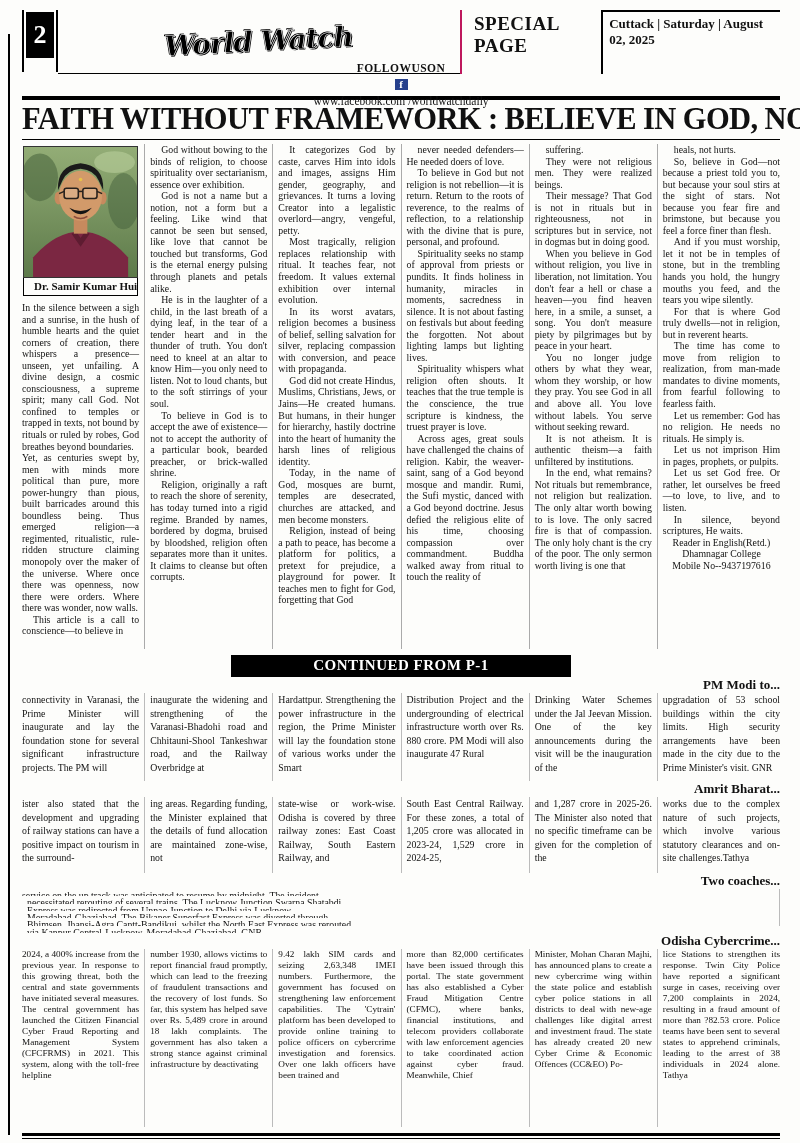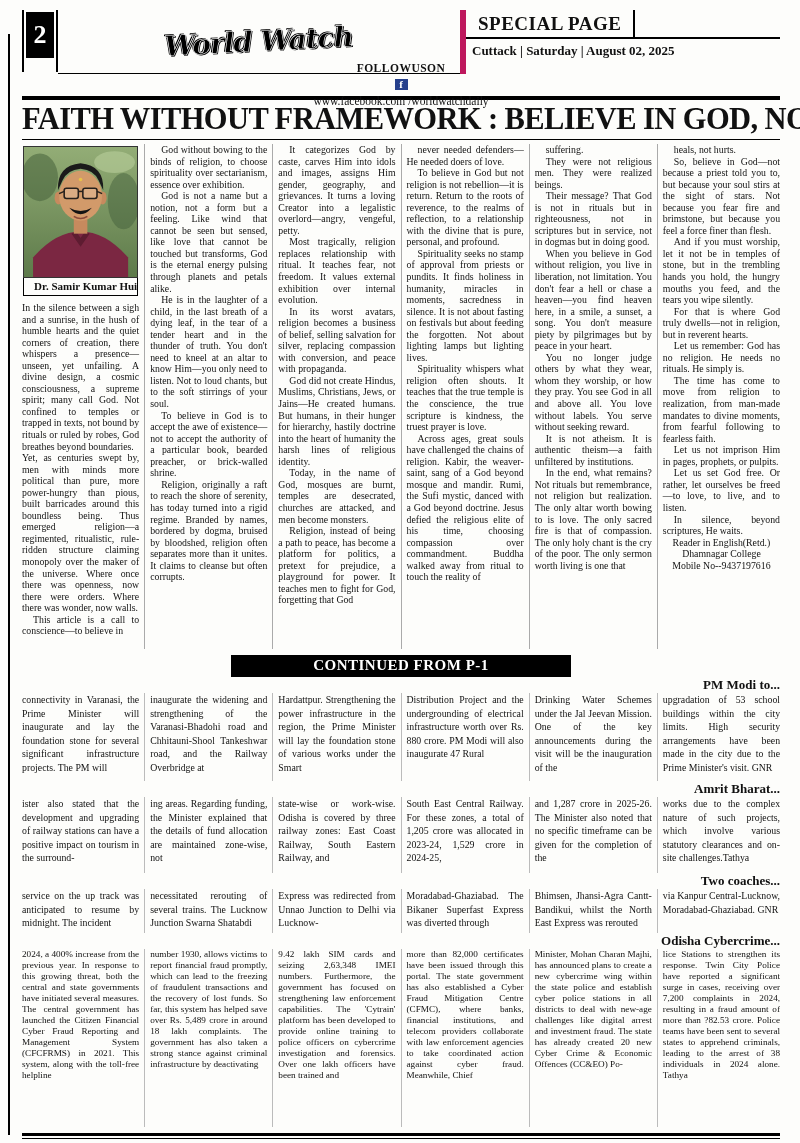--- a/index.html
+++ b/index.html
@@ -11,21 +11,21 @@
   }
   .left-rule { position: absolute; left: 8px; top: 34px; bottom: 8px; width: 2px; background: #000; }
   .page { padding: 10px 20px 0 22px; }
 
   
   .header { display: flex; align-items: stretch; height: 64px; }
   .pn-block { display: flex; align-items: flex-start; border-left: 2px solid #000; border-right: 2px solid #000; padding: 2px 2px 0 2px; height: 62px; }
   .pagenum { background: #000; color: #fff; width: 28px; height: 46px; display: flex; align-items: center; justify-content: center; font-size: 26px; font-weight: bold; }
   .logo-cell { flex: 1; display: flex; justify-content: center; align-items: center; border-bottom: 1.5px solid #000; }
   .masthead { font-family: "DejaVu Serif", serif; font-weight: bold; font-style: italic; font-size: 28px; letter-spacing: -1px; transform: rotate(-3deg); color: #000; -webkit-text-stroke: 0.6px #fff; text-shadow: 1px 1px 0 #000, -1px -1px 0 #000; }
-  .right-cell { width: 320px; border-left: 6px solid #be185d; display: flex; flex-direction: column; }
+  .right-cell { width: 320px; border-left: 2px solid #be185d; display: flex; }
   .special-row { display: flex; }
   .special { font-size: 19px; font-weight: bold; padding: 3px 12px 2px 12px; border-right: 2px solid #000; letter-spacing: 0.5px; }
   .dateline { border-top: 2px solid #000; font-size: 13px; font-weight: bold; padding: 4px 2px 0 6px; }
   .follow-row { display: flex; justify-content: center; align-items: center; gap: 5px; height: 18px; font-size: 11.5px; margin-top: 1px; flex-direction: column; }
   .follow-label { font-weight: bold; letter-spacing: 0.5px; }
   .fb { width: 13px; height: 13px; color: #fff; font-weight: bold; font-size: 11px; display: inline-flex; align-items: flex-end; justify-content: center; line-height: 11px; }
   .thick-bar { height: 4px; background: #000; margin-top: 3px; }
   .headline { margin: 2px 0 0 0; font-size: 30.5px; font-weight: bold; text-align: center; white-space: nowrap; letter-spacing: -0.6px; }
   .thin-rule { border-top: 1.5px solid #000; margin-top: 2px; }
 
@@ -43,21 +43,21 @@
 
   
   .banner { width: 340px; margin: 6px auto 0 auto; background: #000000; color: #fff; text-align: center; font-weight: bold; font-size: 15px; padding: 2px 0 3px 0; letter-spacing: 0.5px; }
   .sec-head { text-align: right; font-weight: bold; font-size: 13px; height: 16px; line-height: 16px; }
   .brow { display: flex; overflow: hidden; font-size: 9.8px; line-height: 1.38; }
   .bcol { flex: 1 1 0; padding: 0 5px; border-right: 1px solid #bbb; text-align: justify; overflow: hidden; }
   .bcol:first-child { padding-left: 0; }
   .bcol:last-child { border-right: none; padding-right: 0; }
   .brow-1 { height: 88px; }
   .brow-2 { height: 76px; }
-  .brow-3 { height: 44px; }
+  .brow-3 { height: 44px; flex-direction: column; }
   .brow-4 { height: 178px; font-size: 9.2px; line-height: 1.2; }
   .bottom-rule { margin-top: 6px; border-top: 3px solid #000; border-bottom: 1.5px solid #000; height: 6px; }
 </style>
 </head>
 <body>
 
 <div class="left-rule"></div>
 
 <div class="page">
 
@@ -164,22 +164,22 @@
           <p>It is not atheism. It is authentic theism—a faith unfiltered by institutions.</p>
           <p>In the end, what remains? Not rituals but remembrance, not religion but realization. The only altar worth bowing to is love. The only sacred fire is that of compassion. The only holy chant is the cry of the poor. The only sermon worth living is one that</p>
         </div>
     </div>
     <div class="col col-6">
       <div class="paras">
           <p>heals, not hurts.</p>
           <p>So, believe in God—not because a priest told you to, but because your soul stirs at the sight of stars. Not because you fear fire and brimstone, but because you feel a force finer than flesh.</p>
           <p>And if you must worship, let it not be in temples of stone, but in the trembling hands you hold, the hungry mouths you feed, and the tears you wipe silently.</p>
           <p>For that is where God truly dwells—not in religion, but in reverent hearts.</p>
+          <p>The time has come to move from religion to realization, from man-made mandates to divine moments, from fearful following to fearless faith.</p>
           <p>Let us remember: God has no religion. He needs no rituals. He simply is.</p>
-          <p>The time has come to move from religion to realization, from man-made mandates to divine moments, from fearful following to fearless faith.</p>
           <p>Let us not imprison Him in pages, prophets, or pulpits.</p>
           <p>Let us set God free. Or rather, let ourselves be freed—to love, to live, and to listen.</p>
           <p>In silence, beyond scriptures, He waits.</p>
           <p>Reader in English(Retd.)</p>
           <p>Dhamnagar College</p>
           <p>Mobile No--9437197616</p>
         </div>
     </div>
   </div>
 

